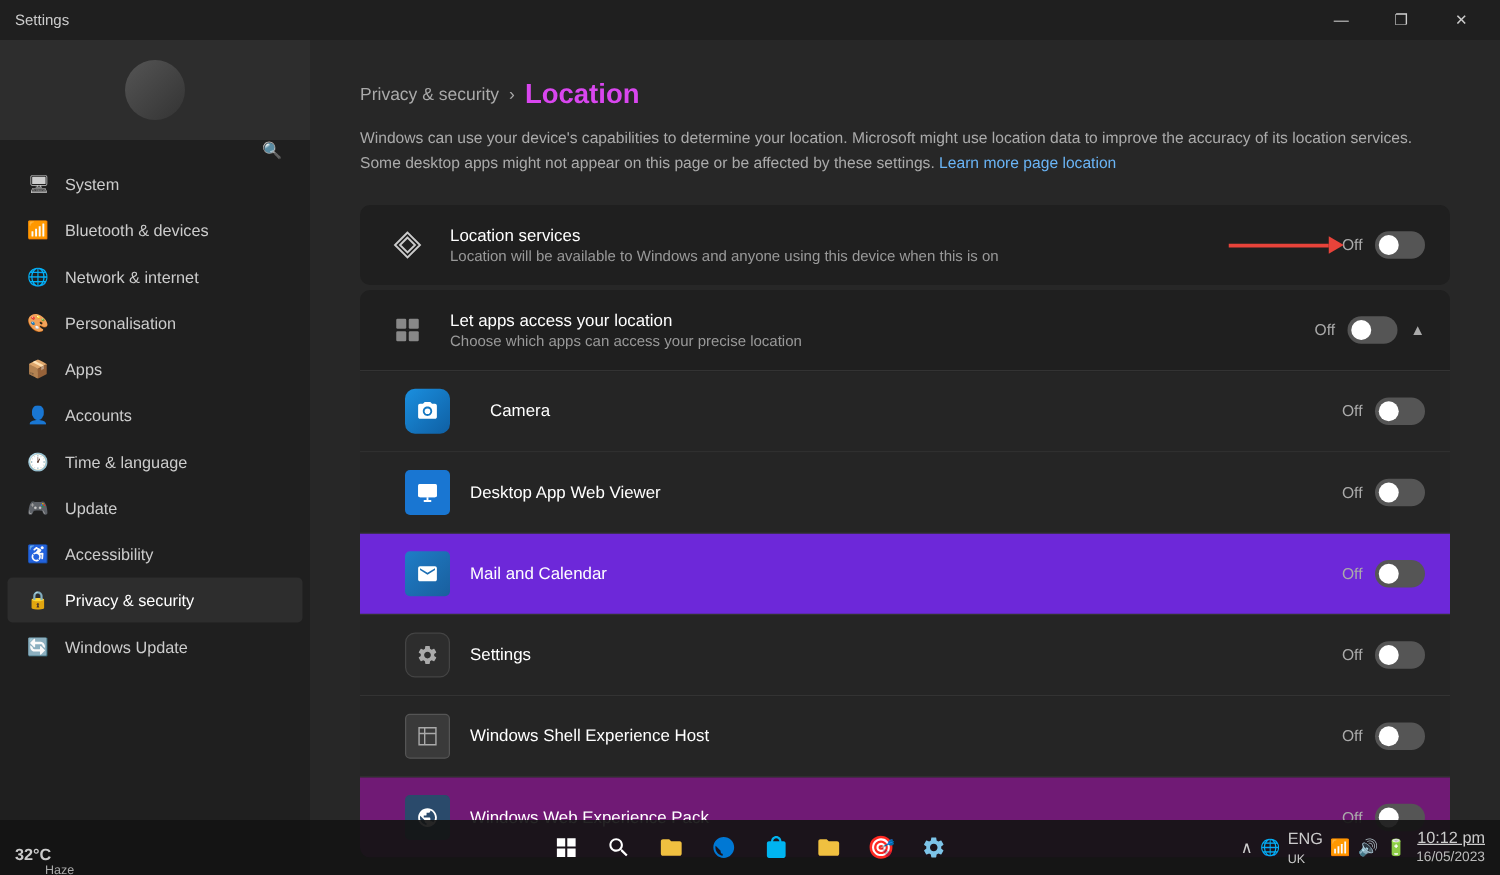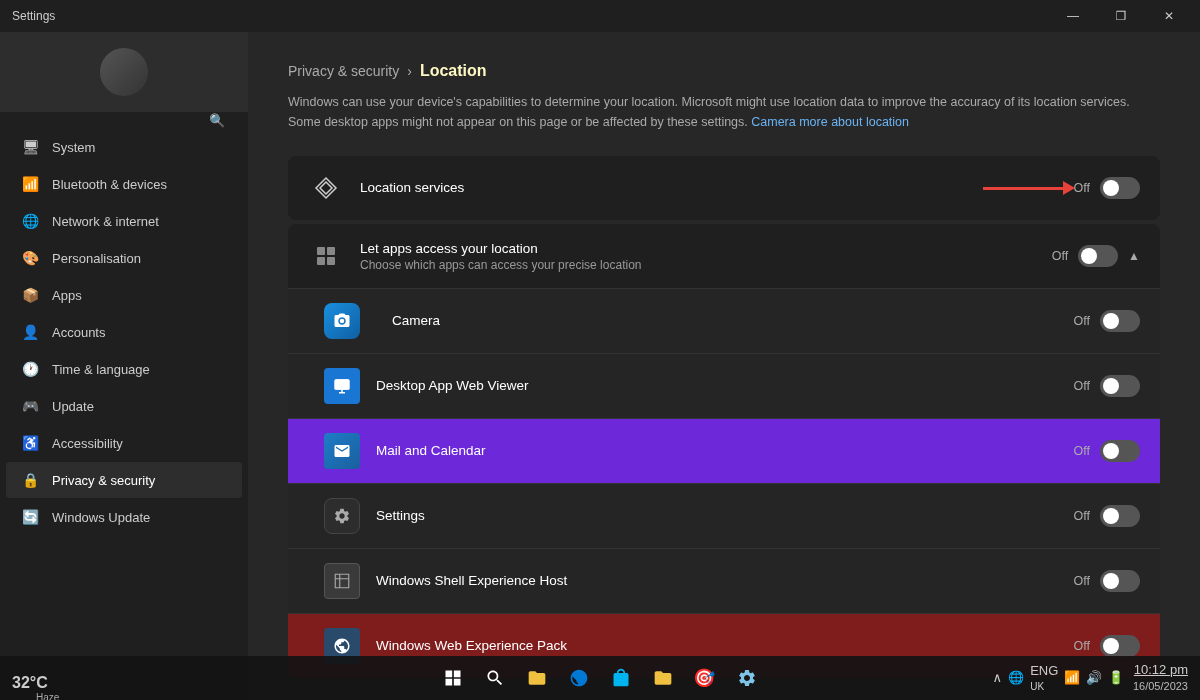--- a/index.html
+++ b/index.html
@@ -138,23 +138,23 @@
     .breadcrumb-parent {
       font-size: 14px;
       color: #aaa;
       cursor: pointer;
     }
     .breadcrumb-sep {
       color: #aaa;
       font-size: 14px;
     }
     .breadcrumb-current {
-      font-size: 16px;
+      font-size: 22px;
       font-weight: 600;
-      color: #fef9c3;
+      color: #d946ef;
     }
 
     
     .page-description {
       font-size: 12.5px;
       color: #aaa;
       line-height: 1.6;
       margin-bottom: 24px;
       max-width: 870px;
     }
@@ -399,33 +399,34 @@
   <div class="main-content">
 
     <div class="breadcrumb">
       <span class="breadcrumb-parent">Privacy &amp; security</span>
       <span class="breadcrumb-sep">›</span>
       <span class="breadcrumb-current">Location</span>
     </div>
 
     <p class="page-description">
       <span>Windows can use your device's capabilities to determine your location. Microsoft might use location data to improve the accuracy of its location services. Some desktop apps might not appear on this page or be affected by these settings.</span>
-      <a href="#">Camera more about location</a>
+      <a href="#">Learn more page location</a>
     </p>
 
     <div class="settings-card">
       <div class="settings-row">
         <div class="settings-row-icon icon-location-service">
           <svg width="24" height="24" viewBox="0 0 24 24" fill="none" xmlns="http://www.w3.org/2000/svg">
             <path d="M12 2L2 12l10 10 10-10L12 2z" fill="none" stroke="#ccc" stroke-width="1.5"></path>
             <path d="M12 6L6 12l6 6 6-6-6-6z" fill="none" stroke="#ccc" stroke-width="1.5"></path>
           </svg>
         </div>
         <div class="settings-row-text">
           <div class="settings-row-title">Location services</div>
+          <div class="settings-row-subtitle">Location will be available to Windows and anyone using this device when this is on</div>
         </div>
 
         <div class="red-arrow">
           <div class="arrow-line"></div>
           <div class="arrow-head"></div>
         </div>
         <div class="settings-row-right">
           <span class="off-label">Off</span>
           <div class="toggle off">
             <div class="toggle-thumb"></div>
@@ -540,21 +541,21 @@
           <div class="settings-row-title">Windows Shell Experience Host</div>
         </div>
         <div class="settings-row-right">
           <span class="off-label">Off</span>
           <div class="toggle off">
             <div class="toggle-thumb"></div>
           </div>
         </div>
       </div>
 
-      <div class="settings-row" style="background:#7f1d1d; padding-left:36px; border-bottom:none;">
+      <div class="settings-row" style="background:#701a75; padding-left:36px; border-bottom:none;">
         <div class="settings-row-icon" style="background:#2a4a6b;border-radius:4px;">
           <svg width="18" height="18" viewBox="0 0 24 24" fill="white">
             <path d="M12 2C6.48 2 2 6.48 2 12s4.48 10 10 10 10-4.48 10-10S17.52 2 12 2zm-1 17.93c-3.95-.49-7-3.85-7-7.93 0-.62.08-1.21.21-1.79L9 15v1c0 1.1.9 2 2 2v1.93zm6.9-2.54c-.26-.81-1-1.39-1.9-1.39h-1v-3c0-.55-.45-1-1-1H8v-2h2c.55 0 1-.45 1-1V7h2c1.1 0 2-.9 2-2v-.41c2.93 1.19 5 4.06 5 7.41 0 2.08-.8 3.97-2.1 5.39z"></path>
           </svg>
         </div>
         <div class="settings-row-text">
           <div class="settings-row-title">Windows Web Experience Pack</div>
         </div>
         <div class="settings-row-right">
           <span class="off-label">Off</span>
@@ -564,21 +565,21 @@
         </div>
       </div>
     </div>
 
   </div>
 </div>
 
 <div class="taskbar">
   <div class="taskbar-left">
     <div>
-      <div style="font-size:16px;font-weight:600;margin-top:21px;">32°C</div>
+      <div style="font-size:13px;font-weight:600;margin-top:21px;">32°C</div>
       <div style="font-size:10px;color:#aaa;margin-left:24px;">Haze</div>
     </div>
   </div>
   <div class="taskbar-center">
 
     <div class="taskbar-icon">
       <svg width="20" height="20" viewBox="0 0 24 24" fill="white">
         <path d="M11 3H3v8h8V3zm10 0h-8v8h8V3zm-10 10H3v8h8v-8zm10 0h-8v8h8v-8z"></path>
       </svg>
     </div>

